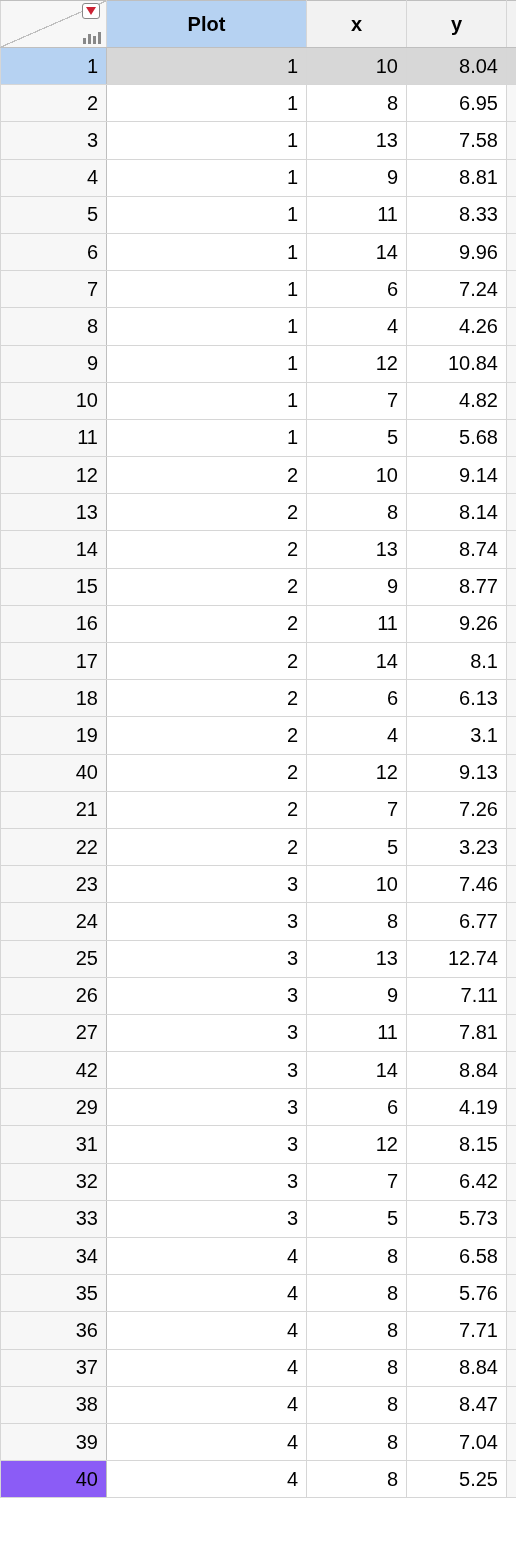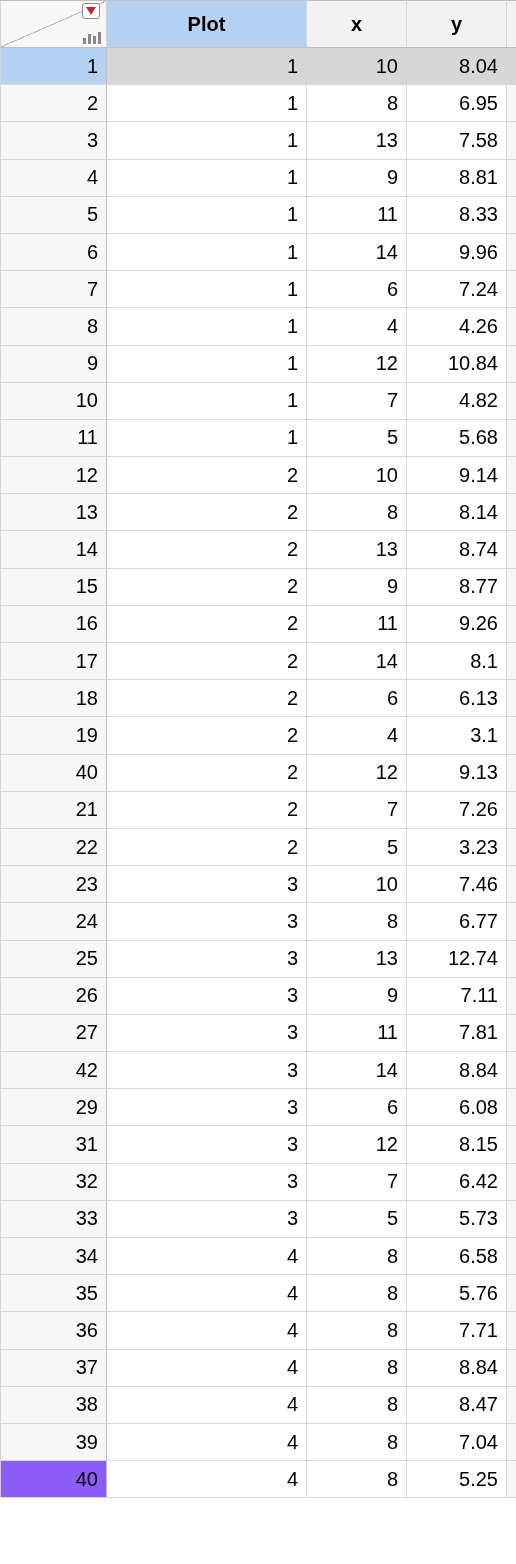--- a/index.html
+++ b/index.html
@@ -315,21 +315,21 @@
         <td class="rownum">42</td>
         <td>3</td>
         <td>14</td>
         <td>8.84</td>
         <td class="edge"></td>
       </tr>
       <tr>
         <td class="rownum">29</td>
         <td>3</td>
         <td>6</td>
-        <td>6.08</td>
+        <td>4.19</td>
         <td class="edge"></td>
       </tr>
       <tr>
         <td class="rownum">31</td>
         <td>3</td>
         <td>12</td>
         <td>8.15</td>
         <td class="edge"></td>
       </tr>
       <tr>

